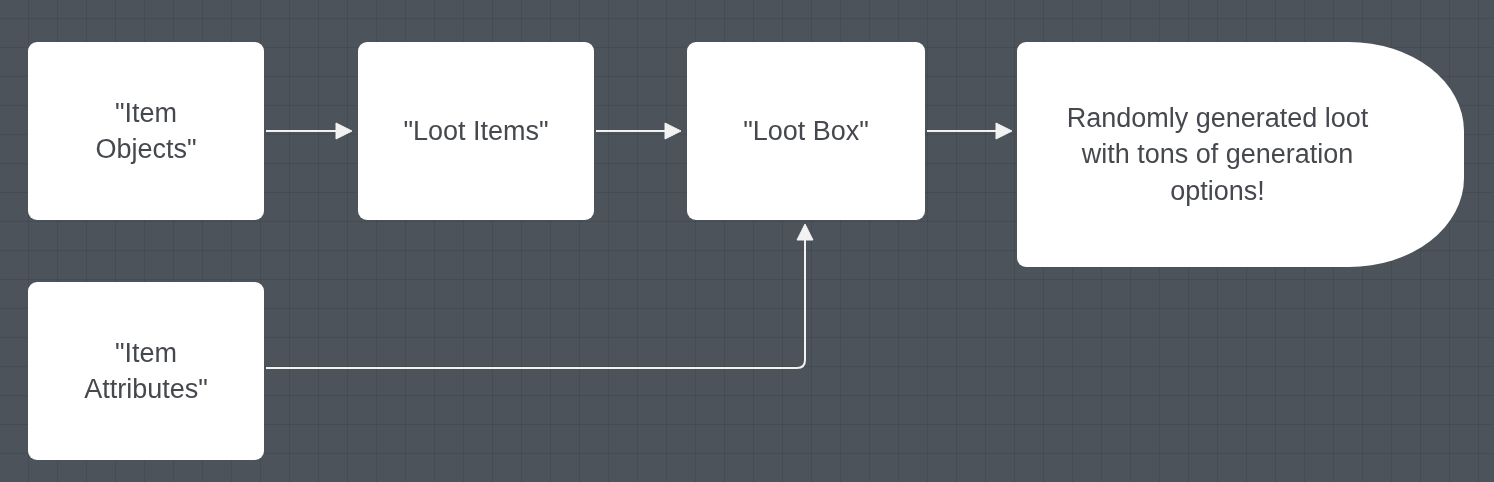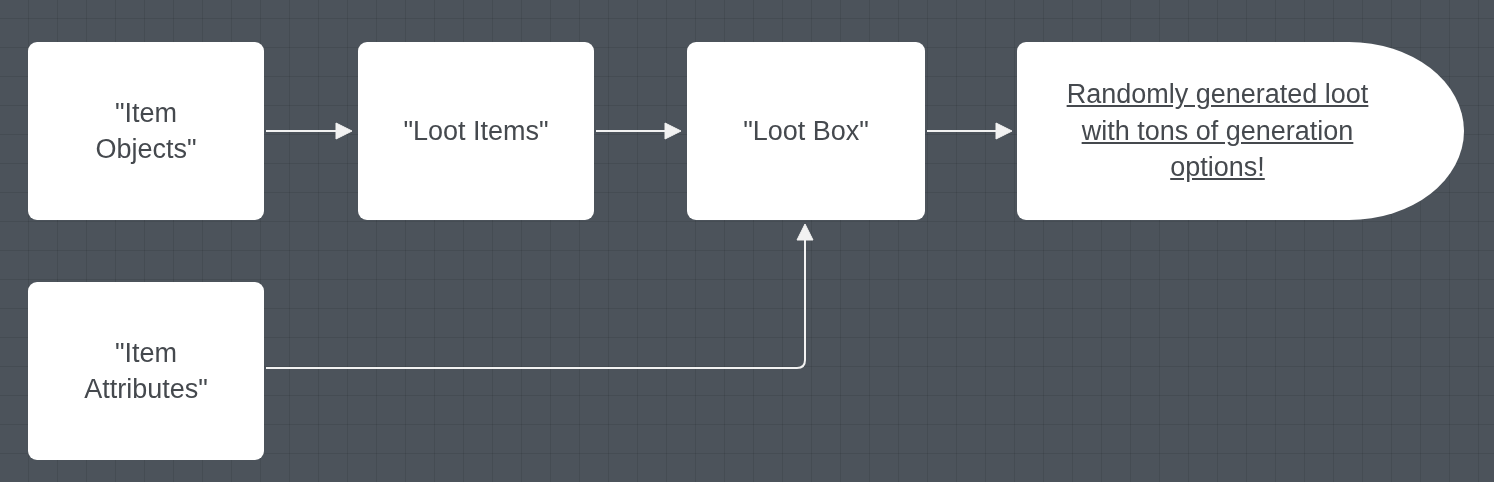--- a/index.html
+++ b/index.html
@@ -37,21 +37,21 @@
   .node .label {
     white-space: pre-line;
   }
   .node.terminator-right {
     border-radius: 9px 115px 115px 9px / 9px 89px 89px 9px;
     padding-right: 60px;
   }
   #node-item-objects    { left: 28px;   top: 42px;  width: 236px; height: 178px; }
   #node-loot-items      { left: 358px;  top: 42px;  width: 236px; height: 178px; }
   #node-loot-box        { left: 687px;  top: 42px;  width: 238px; height: 178px; }
-  #node-loot-output     { left: 1017px; top: 42px;  width: 447px; height: 178px; text-decoration: underline; }
+  #node-loot-output     { left: 1017px; top: 42px;  width: 447px; height: 225px; }
   #node-item-attributes { left: 28px;   top: 282px; width: 236px; height: 178px; }
   .connector-layer {
     position: absolute;
     inset: 0;
     width: 100%;
     height: 100%;
   }
   .connector-layer line,
   .connector-layer path {
     stroke: #f2f2f2;

